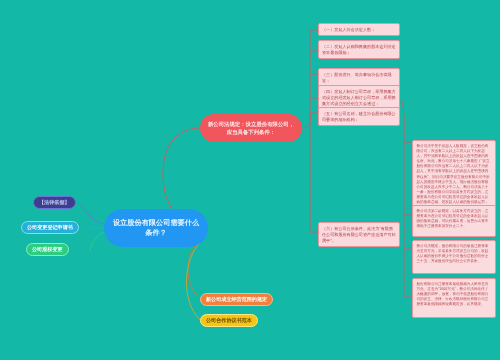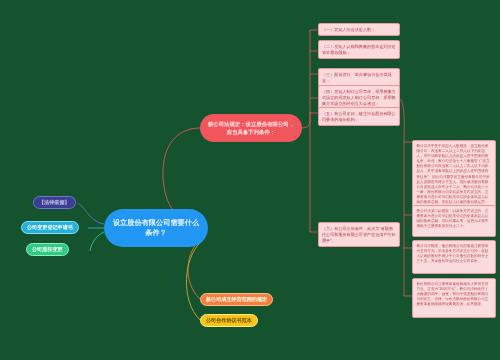--- a/index.html
+++ b/index.html
@@ -2,21 +2,21 @@
 <html><head>
 <meta charset="utf-8">
 <style>
   html, body {
     margin: 0; padding: 0;
     background: #1e2430;
   }
   #canvas {
     position: relative;
     width: 500px; height: 360px;
-    background: #14532d;
+    background: #14b8a6;
     overflow: hidden;
     font-family: "Liberation Sans", "DejaVu Sans", sans-serif;
   }
   #links {
     position: absolute; left: 0; top: 0;
     width: 500px; height: 360px;
     pointer-events: none;
   }
   .node {
     position: absolute;

